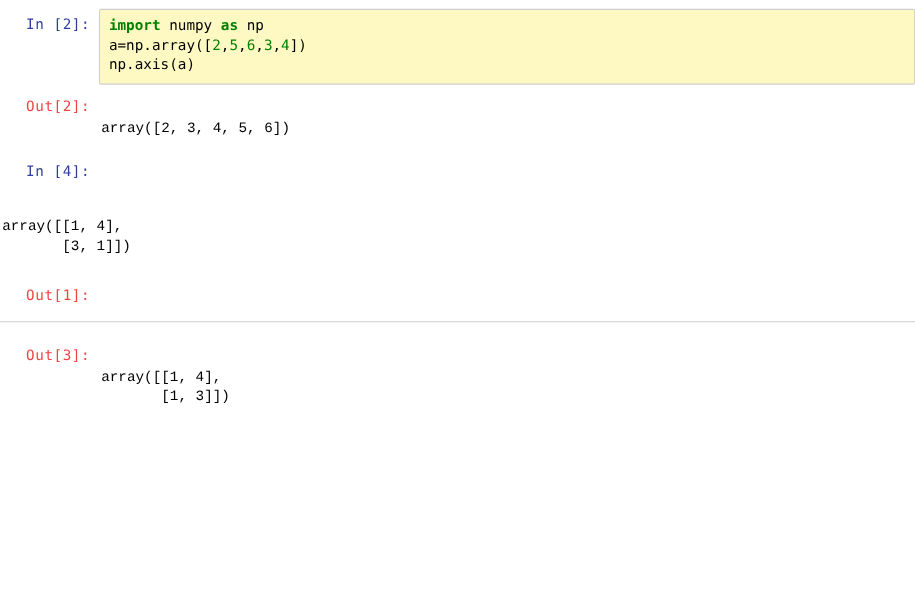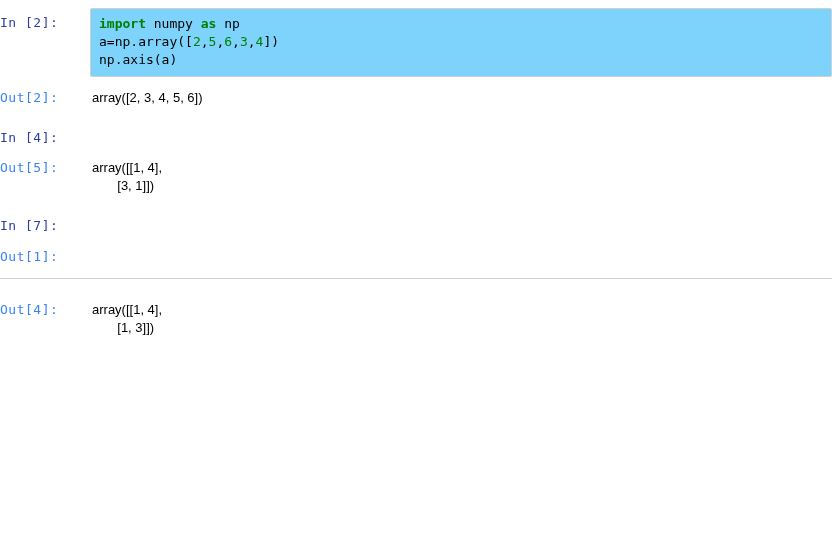--- a/index.html
+++ b/index.html
@@ -14,46 +14,47 @@
       width: 832px;
     }
     .cell {
       display: flex;
       align-items: flex-start;
       margin-bottom: 6px;
     }
     .prompt {
       width: 90px;
       flex-shrink: 0;
-      text-align: left;
+      text-align: right;
       padding: 6px 8px 0 0;
       font-family: monospace;
       font-size: 13px;
       letter-spacing: 0.5px;
     }
     .prompt-in { color: #303F9F; }
-    .prompt-out { color: #3b82f6; }
+    .prompt-out { color: #ef4444; }
     .input-area {
       flex: 1;
-      background: #7dd3fc;
+      background: #fef9c3;
       border: 1px solid #cfcfcf;
       border-radius: 2px;
       padding: 6px 8px;
       font-family: monospace;
       font-size: 13px;
       white-space: pre;
       margin-right: 0;
     }
     .output-area {
       flex: 1;
       padding: 6px 8px 0 2px;
-      font-family: Liberation Sans, sans-serif;
+      font-family: Liberation Mono, monospace;
       font-size: 13px;
       white-space: pre;
       color: #000;
+      margin-top: 19px;
     }
     .kw-import { color: #008000; font-weight: bold; }
     .kw-as { color: #008000; font-weight: bold; }
     .num { color: #008000; }
     .neg { color: #7040a0; }
     .name { color: #000; }
     .paren { color: #000; }
     .spacer { height: 10px; }
     .hr-divider {
       border: none;
@@ -74,35 +75,33 @@
   <div class="prompt prompt-out">Out[2]:</div>
   <div class="output-area">array([2, 3, 4, 5, 6])</div>
 </div>
 
 <div class="spacer"></div>
 
 <div class="cell">
   <div class="prompt prompt-in">In [4]:</div>
 </div>
 <div class="cell">
-  <div class="prompt prompt-out">Out[5]:</div>
   <div class="output-area">array([[1, 4],
        [3, 1]])</div>
 </div>
 
 <div class="spacer"></div>
 
 <div class="cell">
-  <div class="prompt prompt-in">In [7]:</div>
 </div>
 <div class="cell">
   <div class="prompt prompt-out">Out[1]:</div>
 </div>
 
 <hr class="hr-divider">
 
 <div class="cell">
 </div>
 <div class="cell">
-  <div class="prompt prompt-out">Out[4]:</div>
+  <div class="prompt prompt-out">Out[3]:</div>
   <div class="output-area">array([[1, 4],
        [1, 3]])</div>
 </div>
 
 </body></html>

